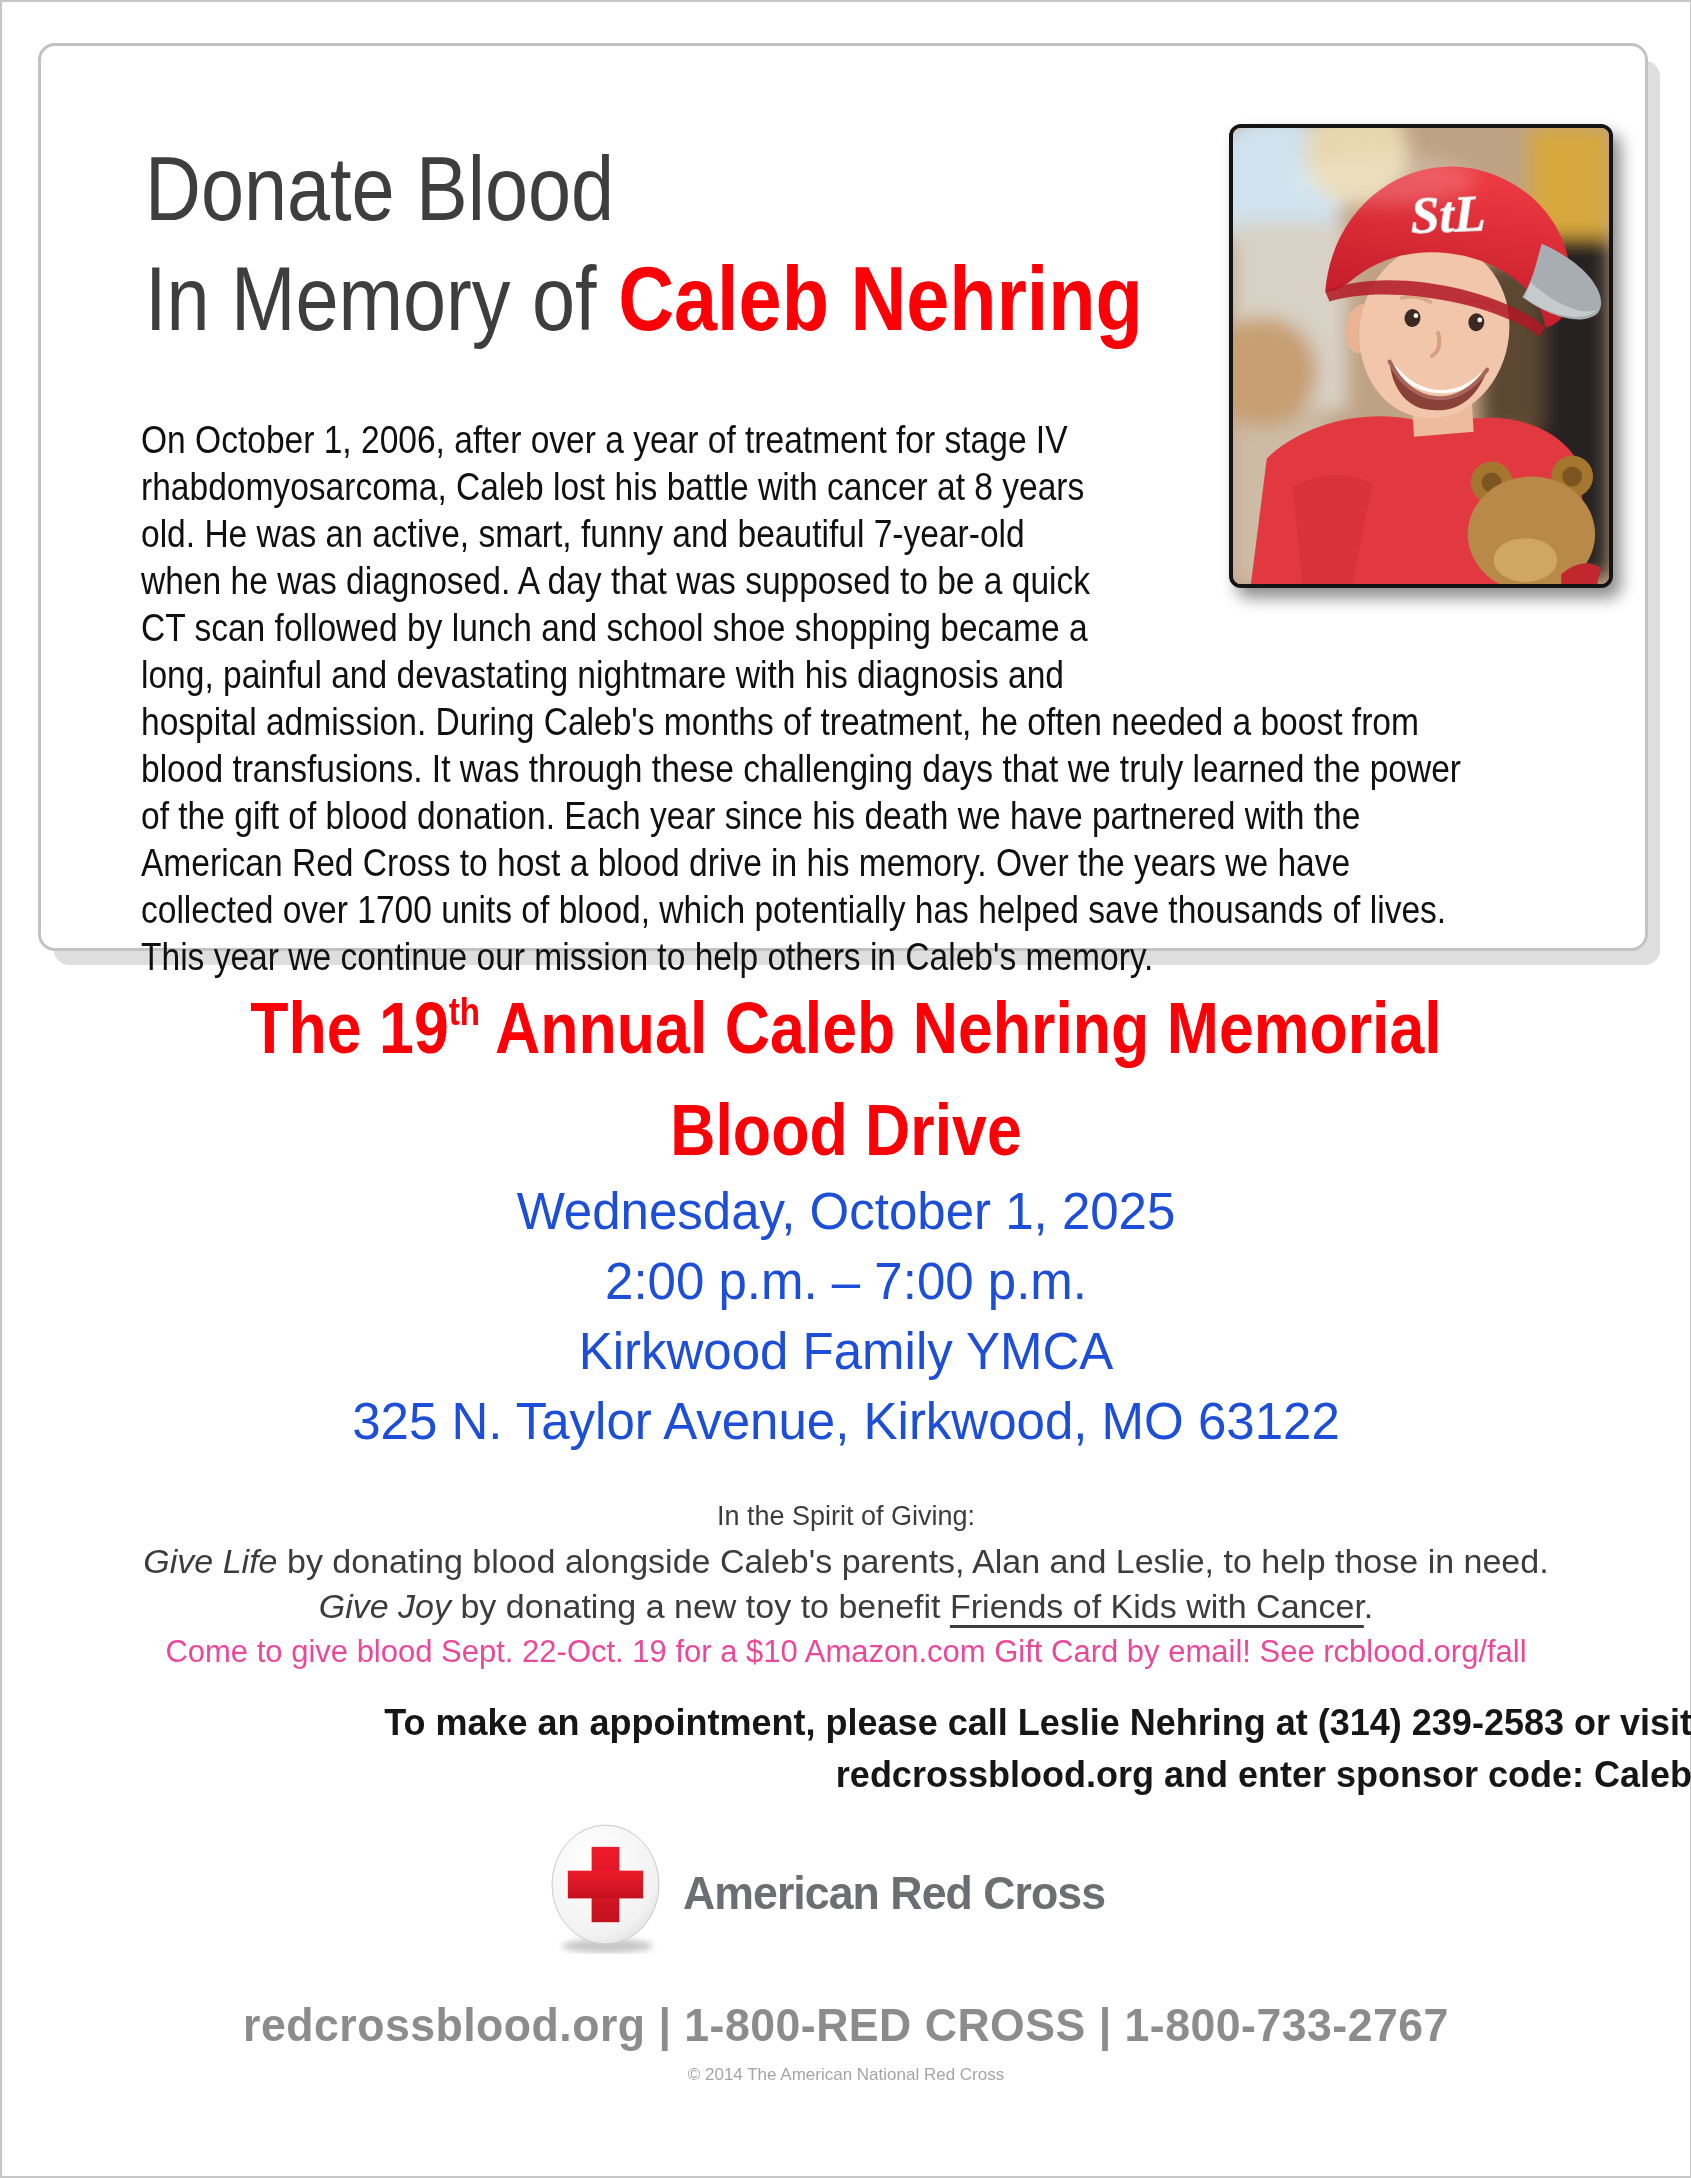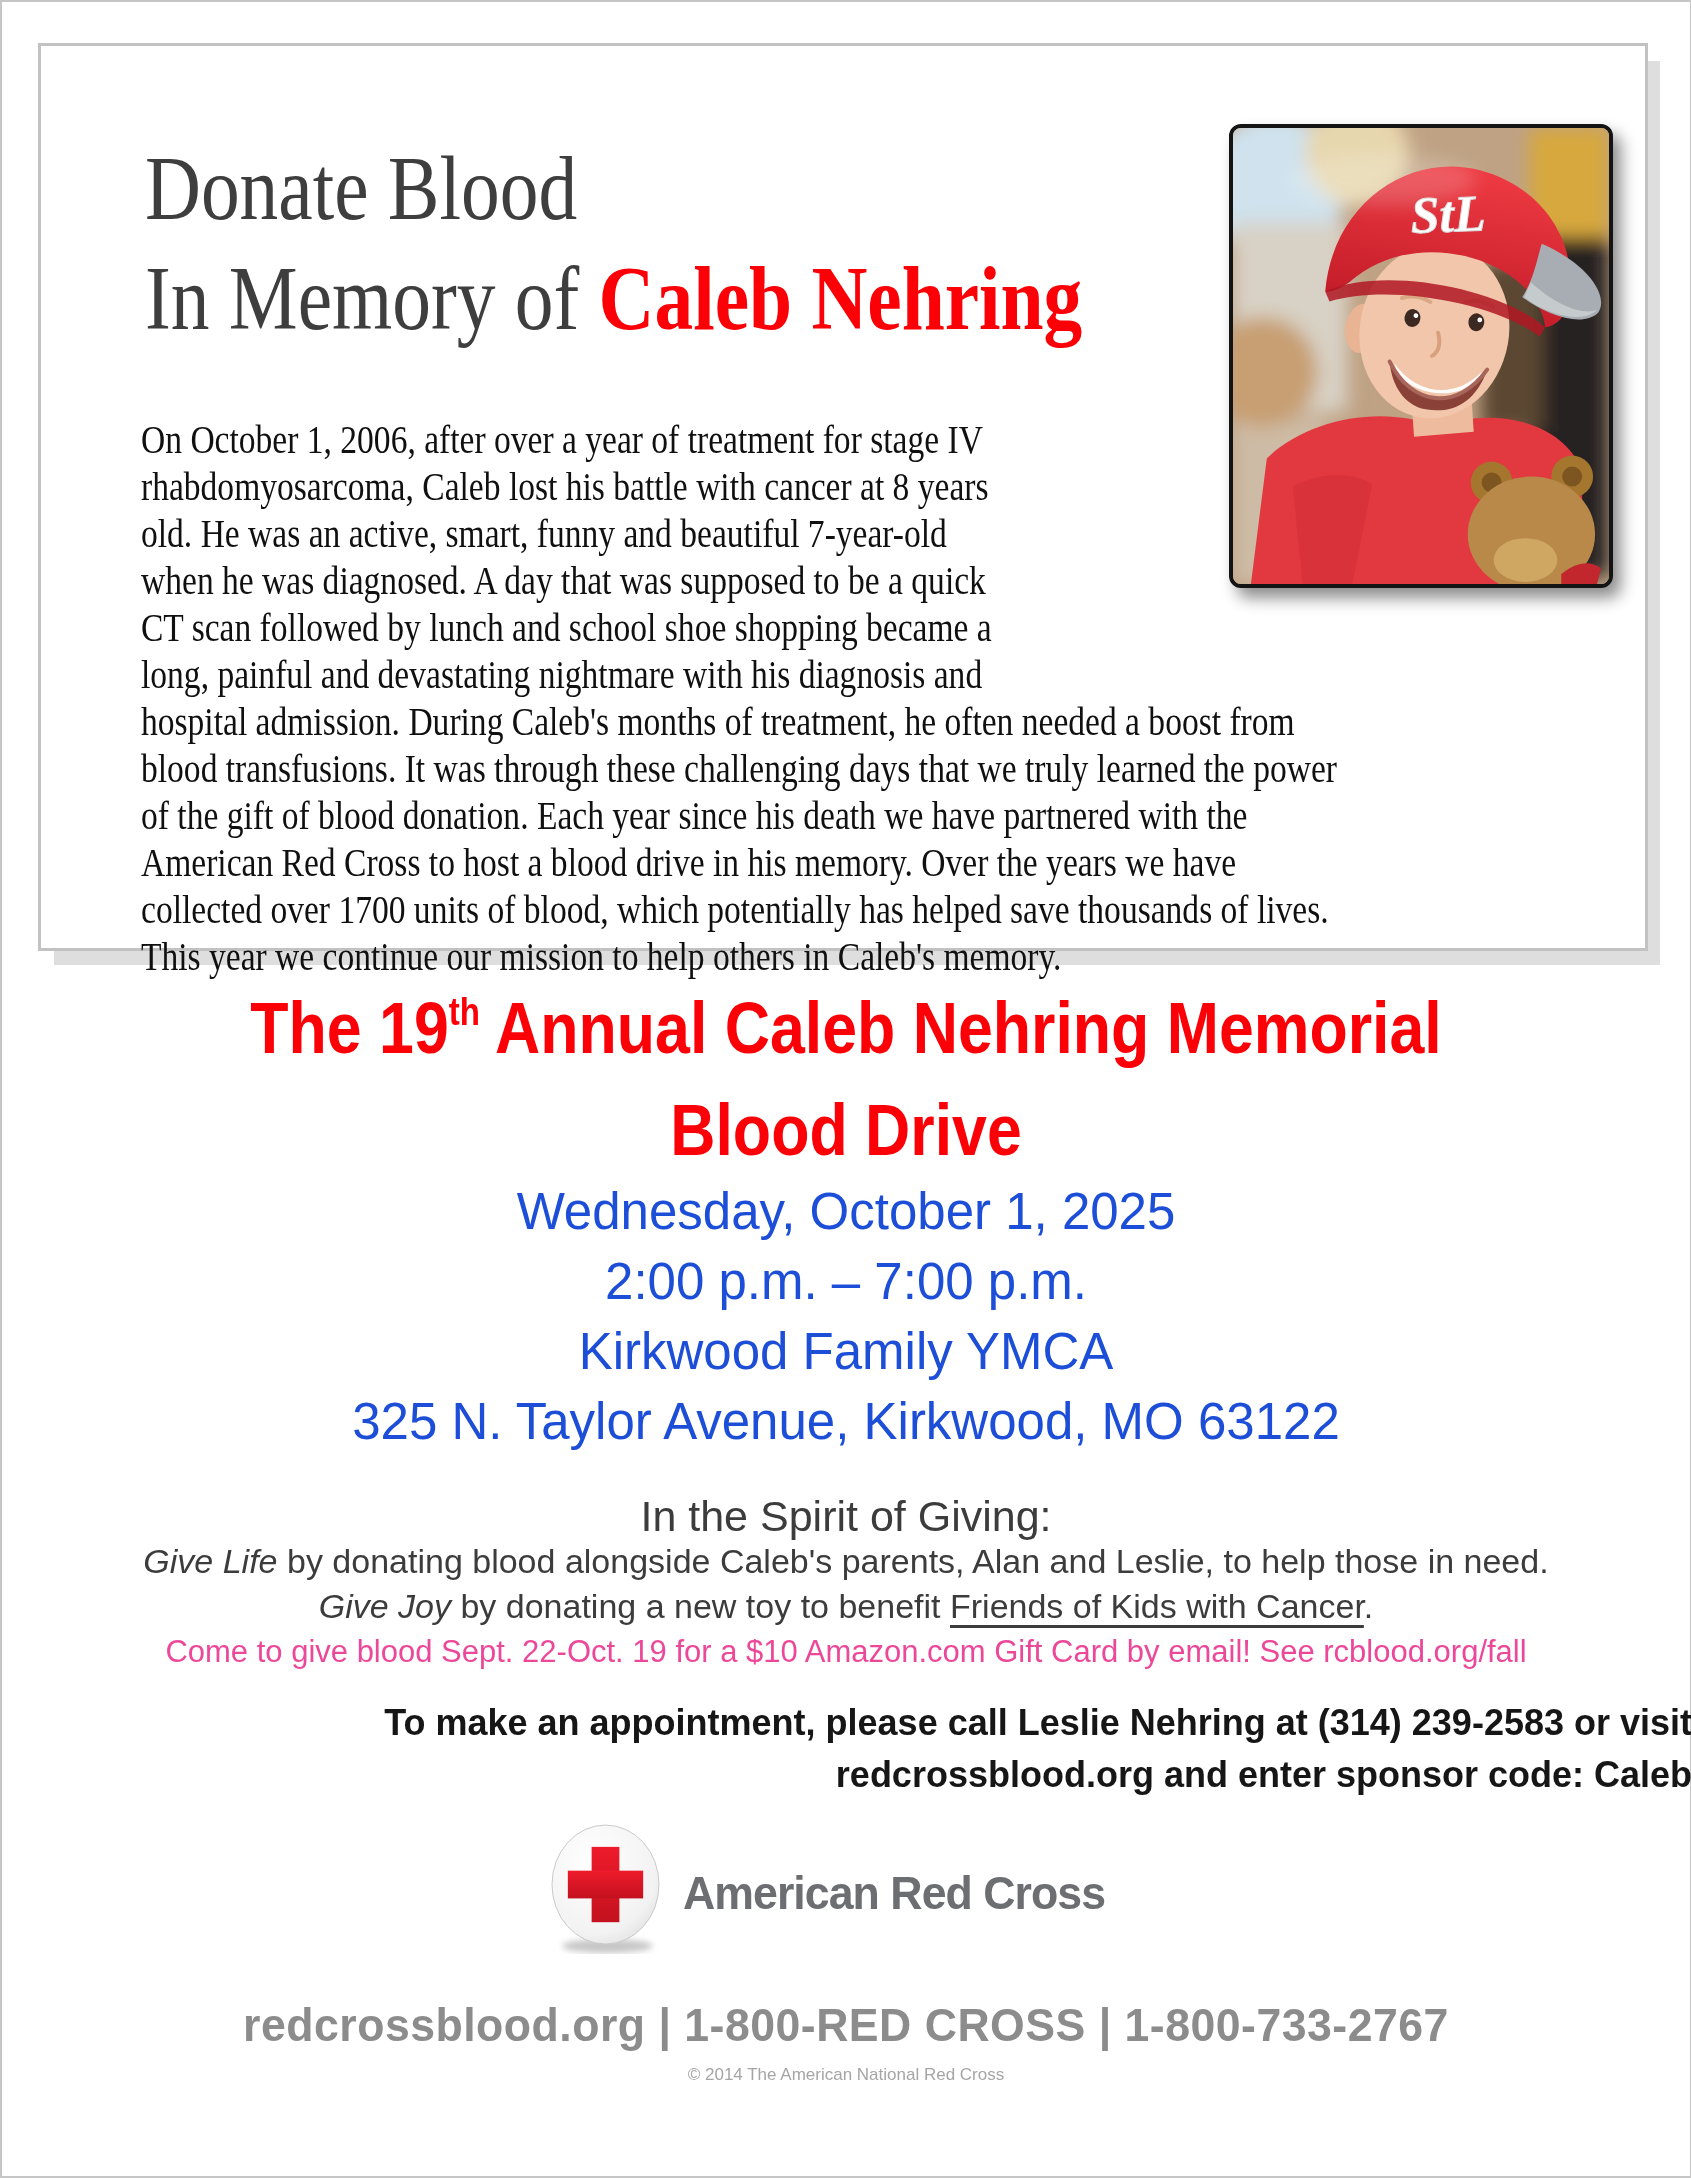--- a/index.html
+++ b/index.html
@@ -5,23 +5,22 @@
   html,body{margin:0;padding:0;background:#ffffff;}
   body{
     width:1692px;height:2178px;position:relative;overflow:hidden;
     font-family:"Liberation Sans","DejaVu Sans",sans-serif;color:#111;
   }
   .page-edge{position:absolute;inset:0;border:2px solid #c6c6c6;pointer-events:none;}
 
   
   .memorial-box{
     position:absolute;left:38px;top:43px;width:1604px;height:902px;
-    background:#fff;border:3px solid #c2c2c2;border-radius:0;
+    background:#fff;border:3px solid #c2c2c2;border-radius:17px;
     box-shadow:14px 16px 0 -2px #dedede;
-    font-family:Liberation Serif, serif;
   }
   .title-block{
     position:absolute;left:104px;top:88px;
     font-size:90px;line-height:110px;color:#3e3e3e;white-space:nowrap;
     transform:scaleX(0.86);transform-origin:left top;
   }
   .title-name{color:#fb0006;font-weight:700;}
 
   .intro-block{
     position:absolute;left:100px;top:370px;
@@ -48,21 +47,21 @@
   .event-details{
     position:absolute;left:0;top:1177px;width:100%;text-align:center;
     font-size:51px;line-height:70px;color:#1d4ed8;white-space:nowrap;
   }
 
   
   .spirit-block{
     position:absolute;left:0;top:1494px;width:100%;text-align:center;
     color:#3c3c3c;white-space:nowrap;
   }
-  .spirit-heading{font-size:43px;line-height:45px;}
+  .spirit-heading{font-size:27px;line-height:45px;}
   .spirit-line{font-size:34px;line-height:45px;}
   .spirit-promo{font-size:31px;line-height:46px;color:#ec4899;}
   .em-run{font-style:italic;}
   .underline-run{
     text-decoration:underline;text-decoration-thickness:3px;text-underline-offset:7px;
   }
 
   .appointment-block{
     position:absolute;left:0;top:1697px;width:100%;text-align:right;
     font-size:36px;line-height:52px;font-weight:700;color:#161616;white-space:nowrap;

